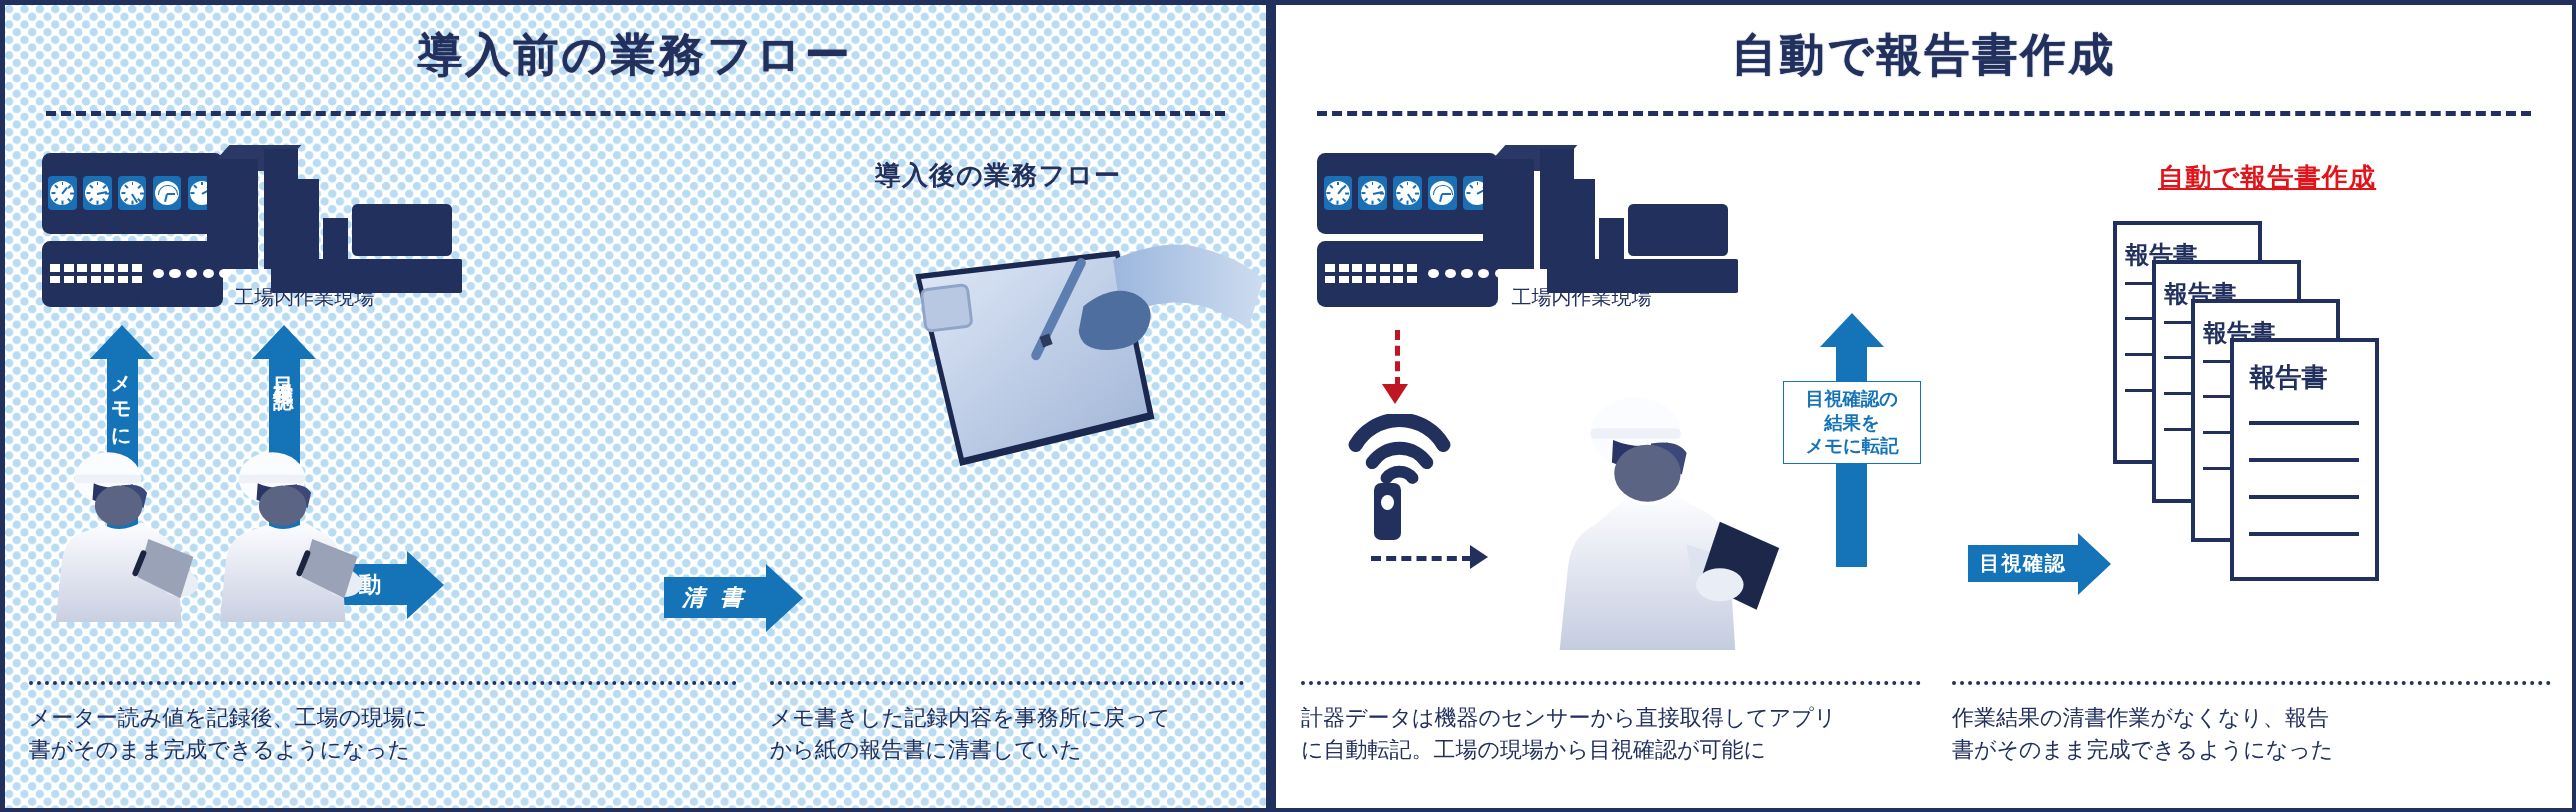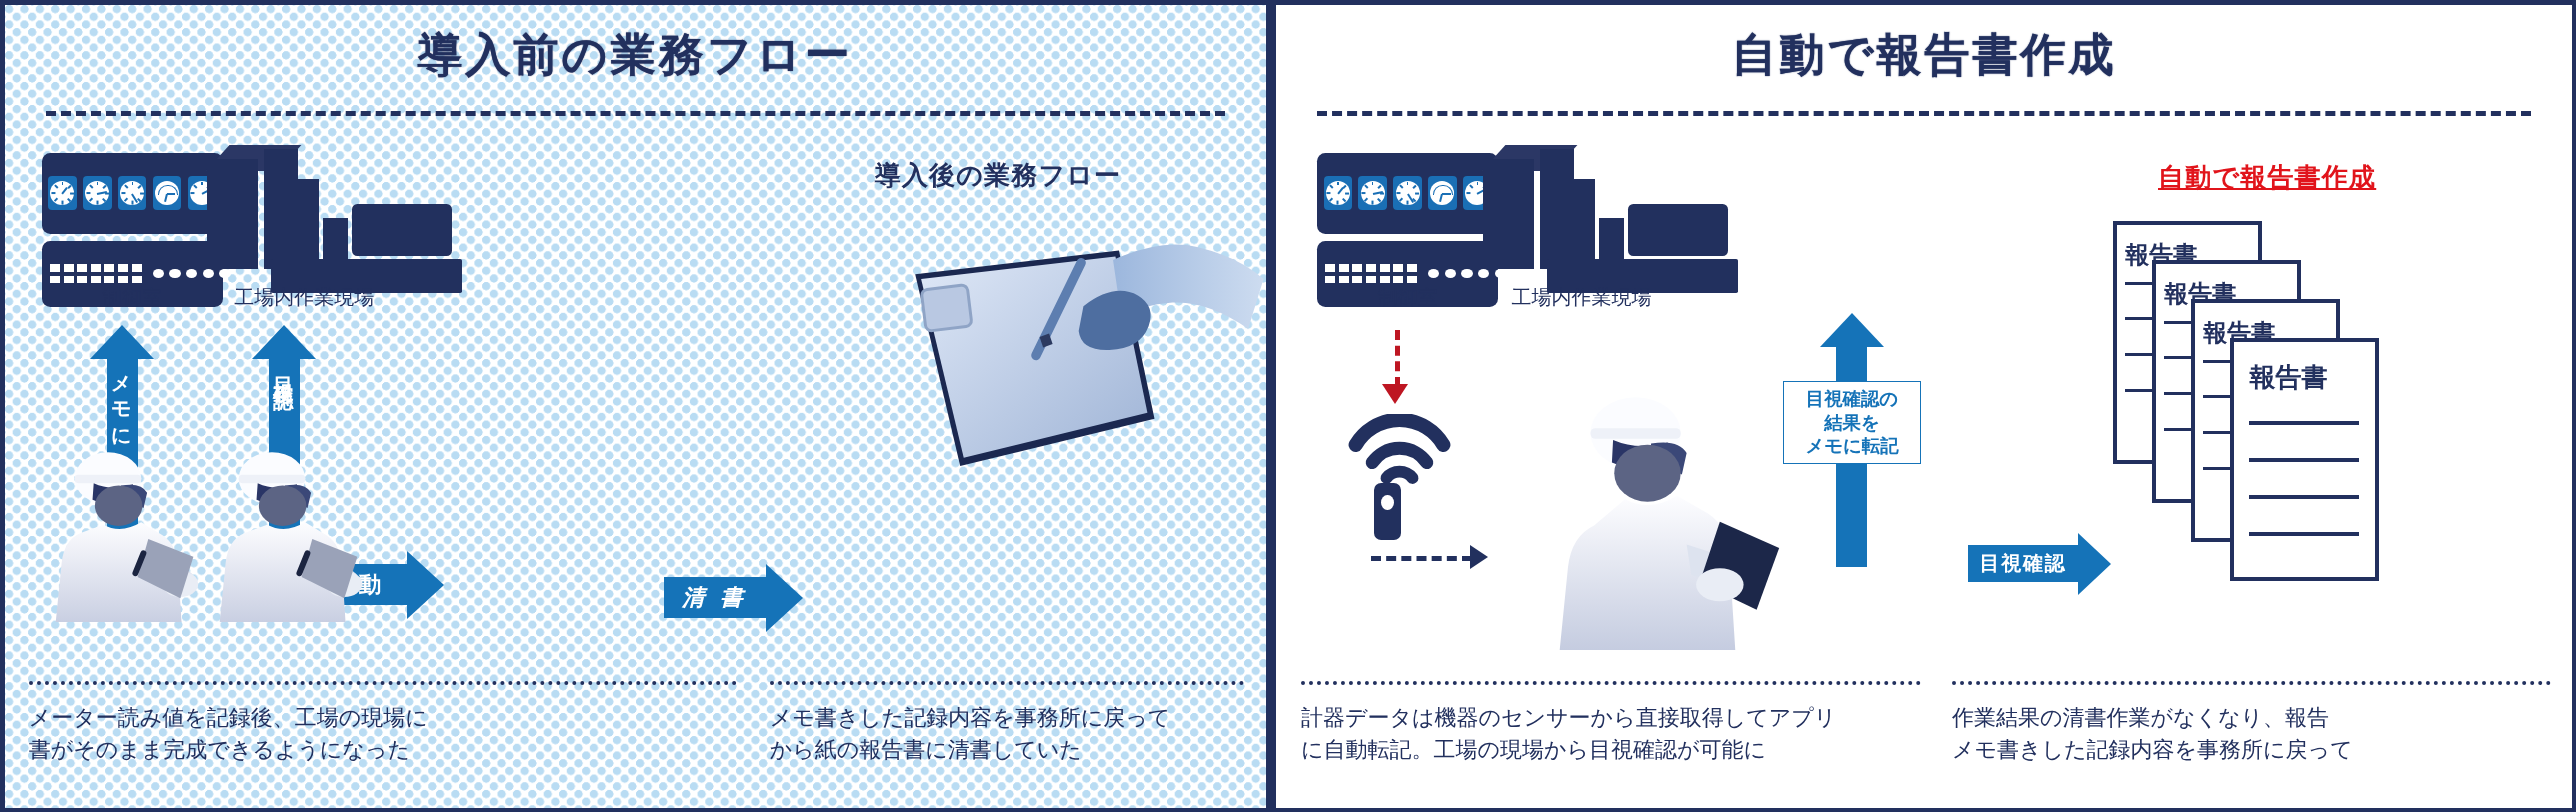--- a/index.html
+++ b/index.html
@@ -493,17 +493,17 @@
       <div class="line" style="top:153px;width:110px;"></div>
       <div class="line" style="top:190px;width:110px;"></div>
     </div>
 
     <div class="cap-divider" style="left:25px;top:676px;width:620px;"></div>
     <div class="caption" style="left:25px;top:697px;width:628px;white-space:pre-line;">計器データは機器のセンサーから直接取得してアプリ
 に自動転記。工場の現場から目視確認が可能に</div>
 
     <div class="cap-divider" style="left:676px;top:676px;width:599px;"></div>
     <div class="caption" style="left:676px;top:697px;width:605px;white-space:pre-line;">作業結果の清書作業がなくなり、報告
-メモ書きした記録内容を事務所に戻って</div>
+書がそのまま完成できるようになった</div>
   </div>
 
 </div>
 
 
 </body></html>

